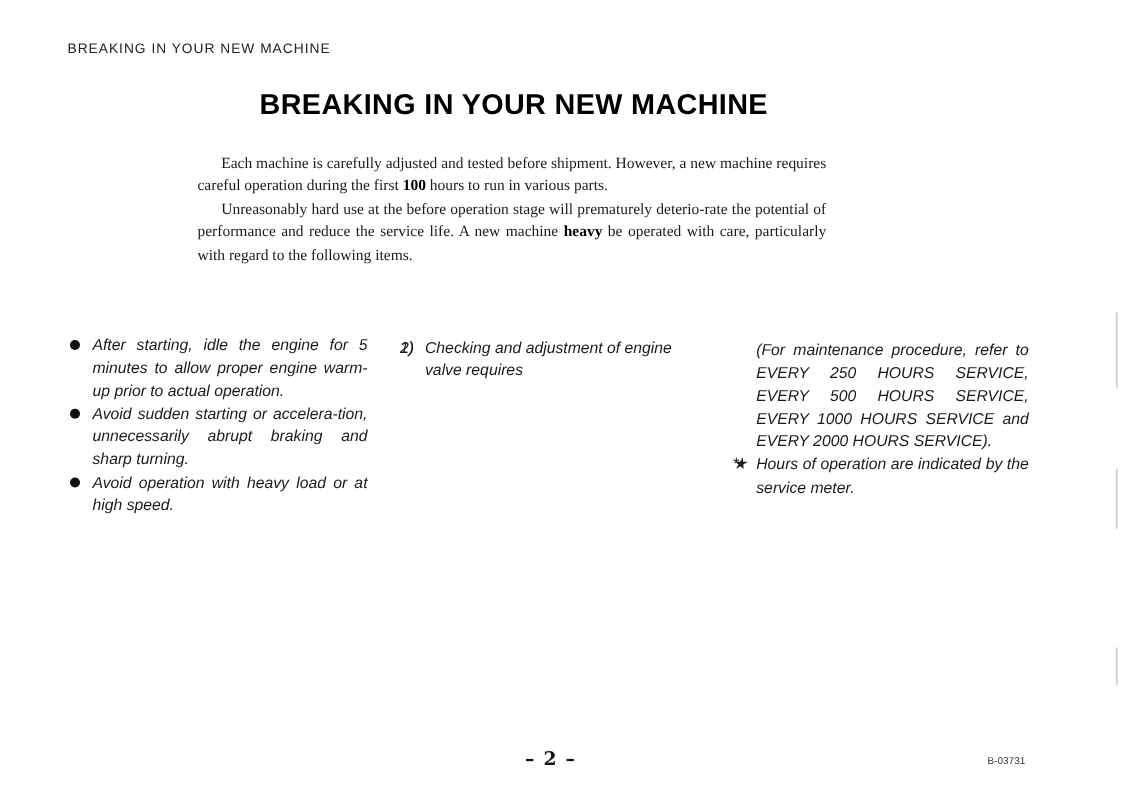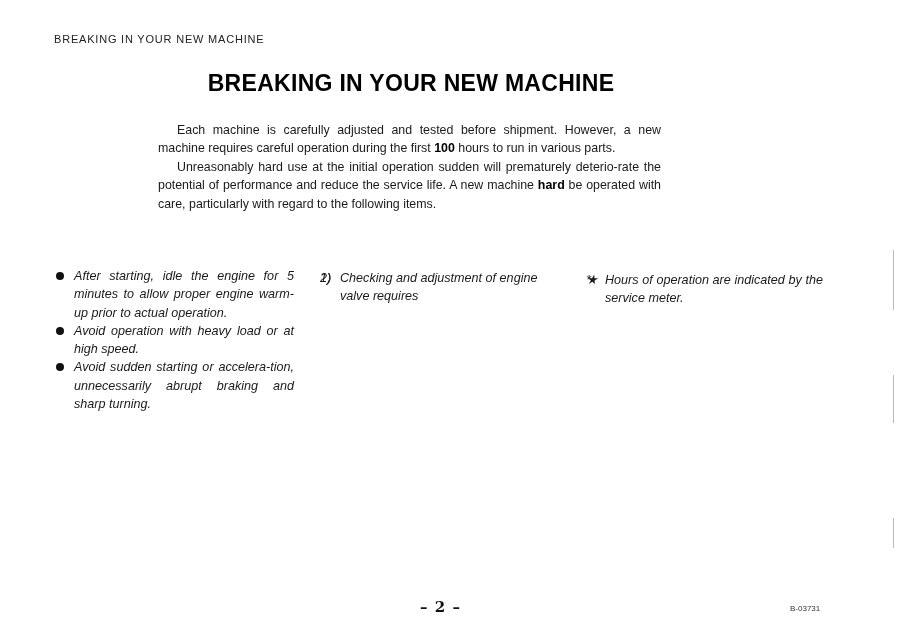--- a/index.html
+++ b/index.html
@@ -12,21 +12,21 @@
       font-size: 11px; letter-spacing: 0.8px; color: #222;
     }
     .page-title {
       position: absolute; left: 0; width: 822px; top: 70px; text-align: center;
       font-size: 23px; font-weight: bold; letter-spacing: 0.3px; color: #000;
     }
     .intro {
       position: absolute; left: 158px; top: 121px; width: 503px;
       font-size: 12.4px; line-height: 18.4px; color: #1a1a1a;
     }
-    .intro p { margin: 0; text-indent: 19px; text-align: justify; text-align-last: left; }
+    .intro p { margin: 0; text-indent: 19px; text-align: justify; text-align-last: left; font-family: Liberation Serif, serif; }
     .intro b { font-weight: bold; color: #000; }
     .col { position: absolute; font-size: 12.6px; line-height: 18.3px; color: #1a1a1a; font-style: italic; }
     .col-left { left: 54px; top: 267px; width: 240px; }
     .col-mid { left: 320px; top: 269px; width: 240px; }
     .col-right { left: 583px; top: 271px; width: 240px; }
     .bullet-item { position: relative; padding-left: 20px; text-align: justify; text-align-last: left; }
     .bullet-item .bullet {
       position: absolute; left: 2px; top: 5px; width: 8px; height: 8px; border-radius: 50%; background: #111;
     }
     .num-item { position: relative; padding-left: 20px; }
@@ -46,49 +46,50 @@
   </style>
 </head>
 <body>
 
 <div class="running-head">BREAKING IN YOUR NEW MACHINE</div>
 
 <h1 class="page-title" style="margin:0;">BREAKING IN YOUR NEW MACHINE</h1>
 
 <div class="intro">
   <p><span>Each machine is carefully adjusted and tested before shipment. However, a new machine requires careful operation during the first </span><b>100</b><span> hours to run in various parts.</span></p>
-  <p><span>Unreasonably hard use at the initial operation sudden will prematurely deterio-rate the potential of performance and reduce the service life. A new machine </span><b>hard</b><span> be operated with care, particularly with regard to the following items.</span></p>
+  <p><span>Unreasonably hard use at the before operation stage will prematurely deterio-rate the potential of performance and reduce the service life. A new machine </span><b>heavy</b><span> be operated with care, particularly with regard to the following items.</span></p>
 </div>
 
 <div class="col col-left">
   <div class="bullet-item">
     <span class="bullet"></span>
     <span>After starting, idle the engine for 5 minutes to allow proper engine warm-up prior to actual operation.</span>
   </div>
   <div class="bullet-item">
     <span class="bullet"></span>
-    <span>Avoid operation with heavy load or at high speed.</span>
+    <span>Avoid sudden starting or accelera-tion, unnecessarily abrupt braking and sharp turning.</span>
   </div>
   <div class="bullet-item">
     <span class="bullet"></span>
-    <span>Avoid sudden starting or accelera-tion, unnecessarily abrupt braking and sharp turning.</span>
+    <span>Avoid operation with heavy load or at high speed.</span>
   </div>
 </div>
 
 <div class="col col-mid">
   <div class="num-item">
     <span class="num">1)</span>
   </div>
   <div class="num-item">
     <span class="num">2)</span>
     <span>Checking and adjustment of engine valve requires</span>
   </div>
 </div>
 
 <div class="col col-right">
+  <div class="right-block">(For maintenance procedure, refer to EVERY 250 HOURS SERVICE, EVERY 500 HOURS SERVICE, EVERY 1000 HOURS SERVICE and EVERY 2000 HOURS SERVICE).</div>
   <div class="note-item">
     <span class="mark">★</span>
   </div>
   <div class="note-item">
     <span class="mark">*</span>
     <span>Hours of operation are indicated by the service meter.</span>
   </div>
 </div>
 
 <div class="page-number">– 2 –</div>

